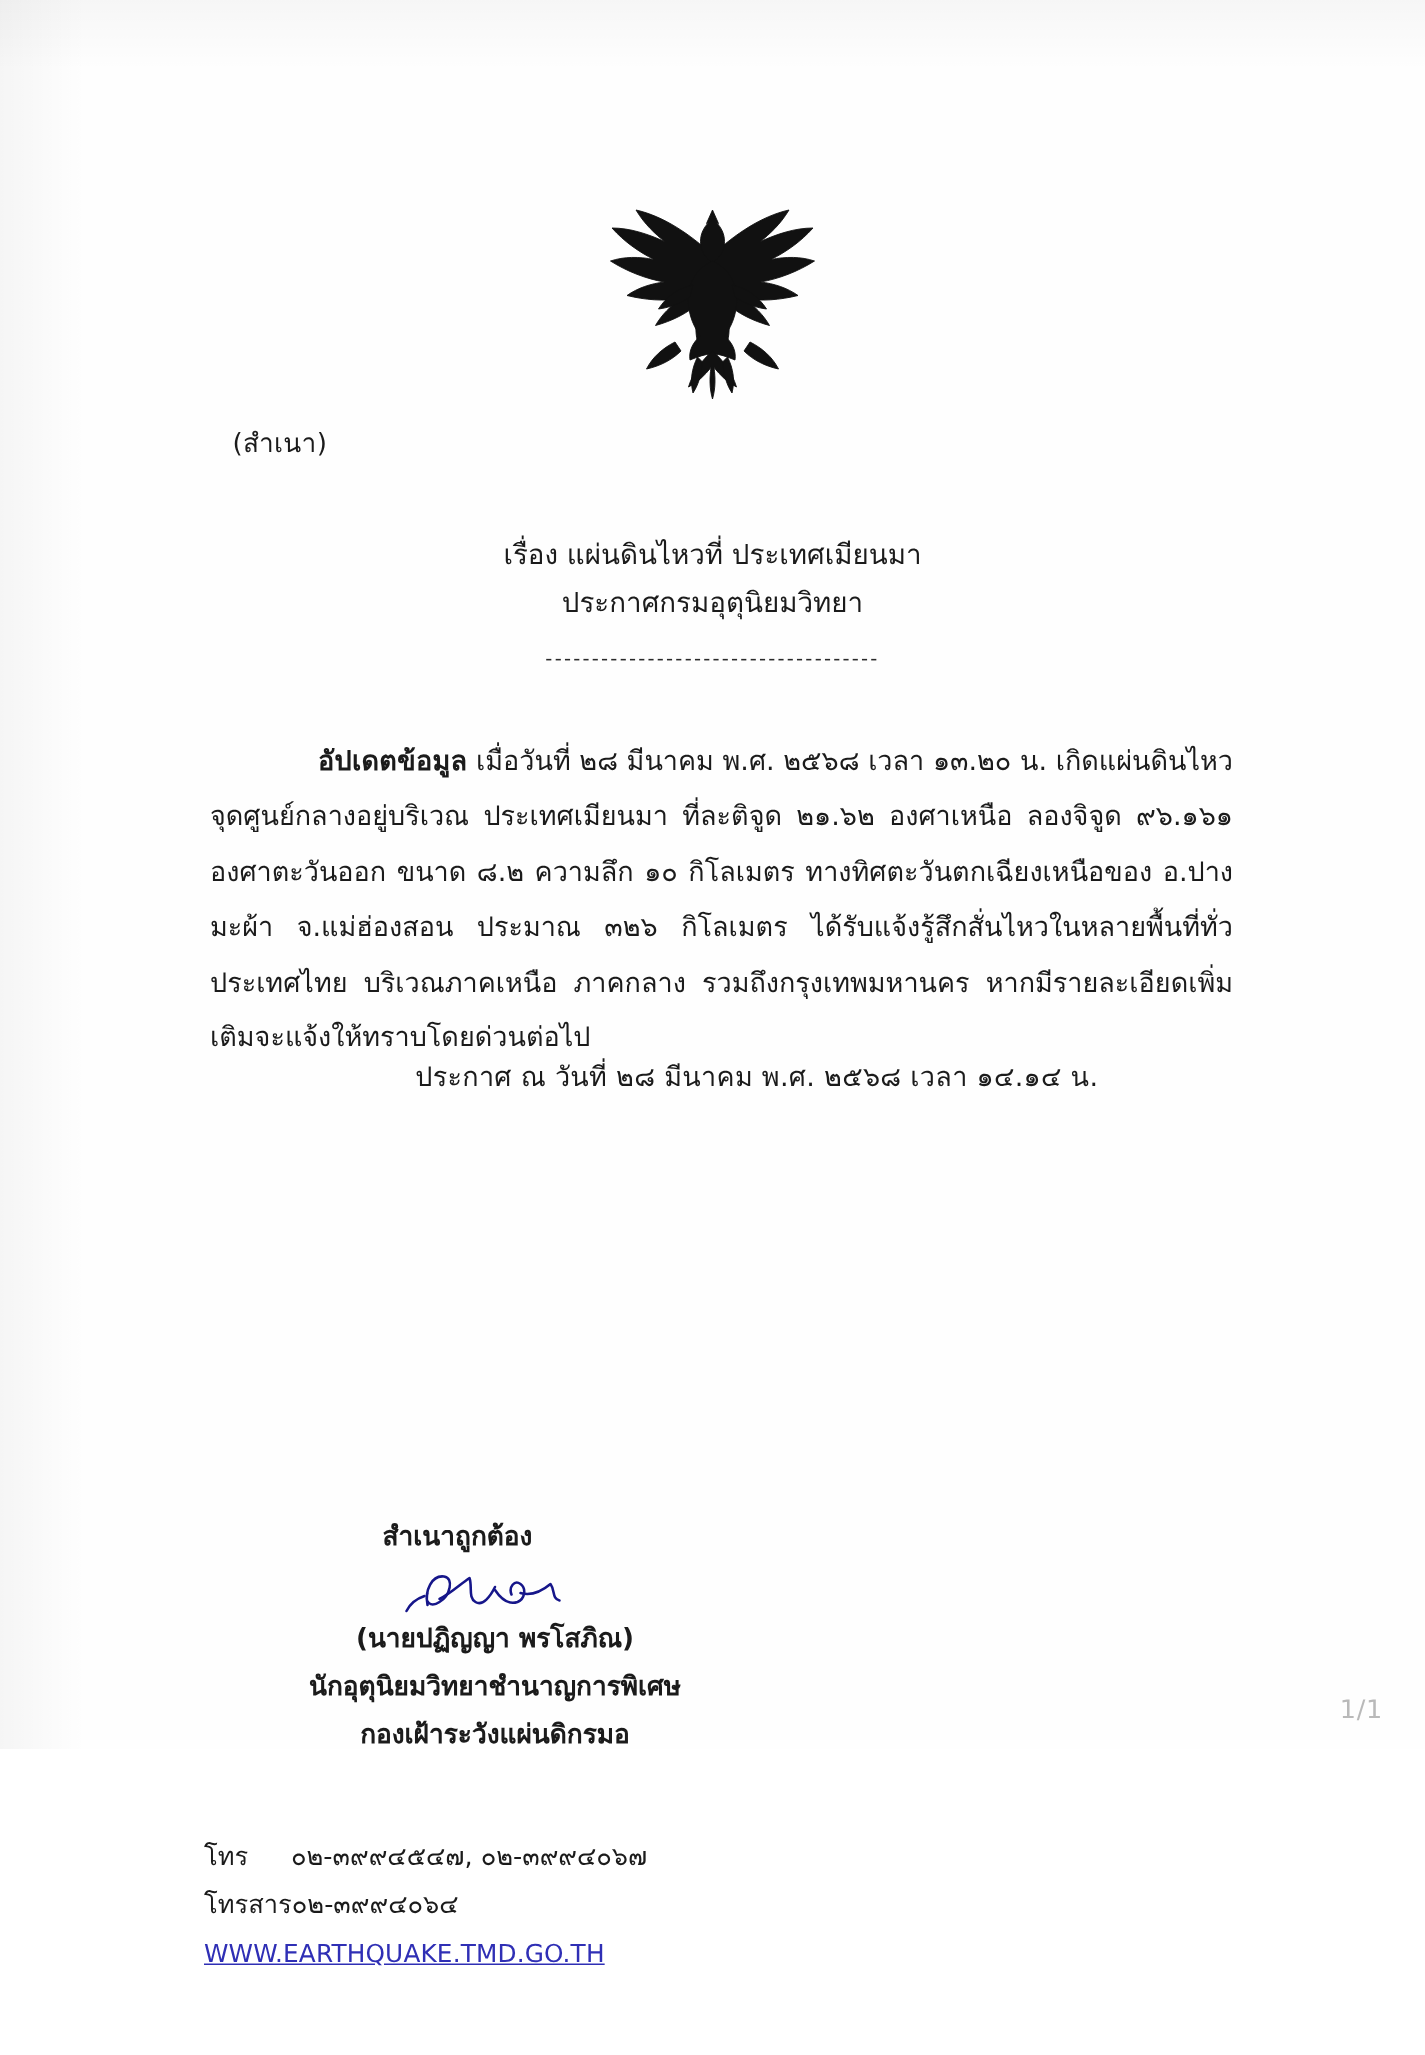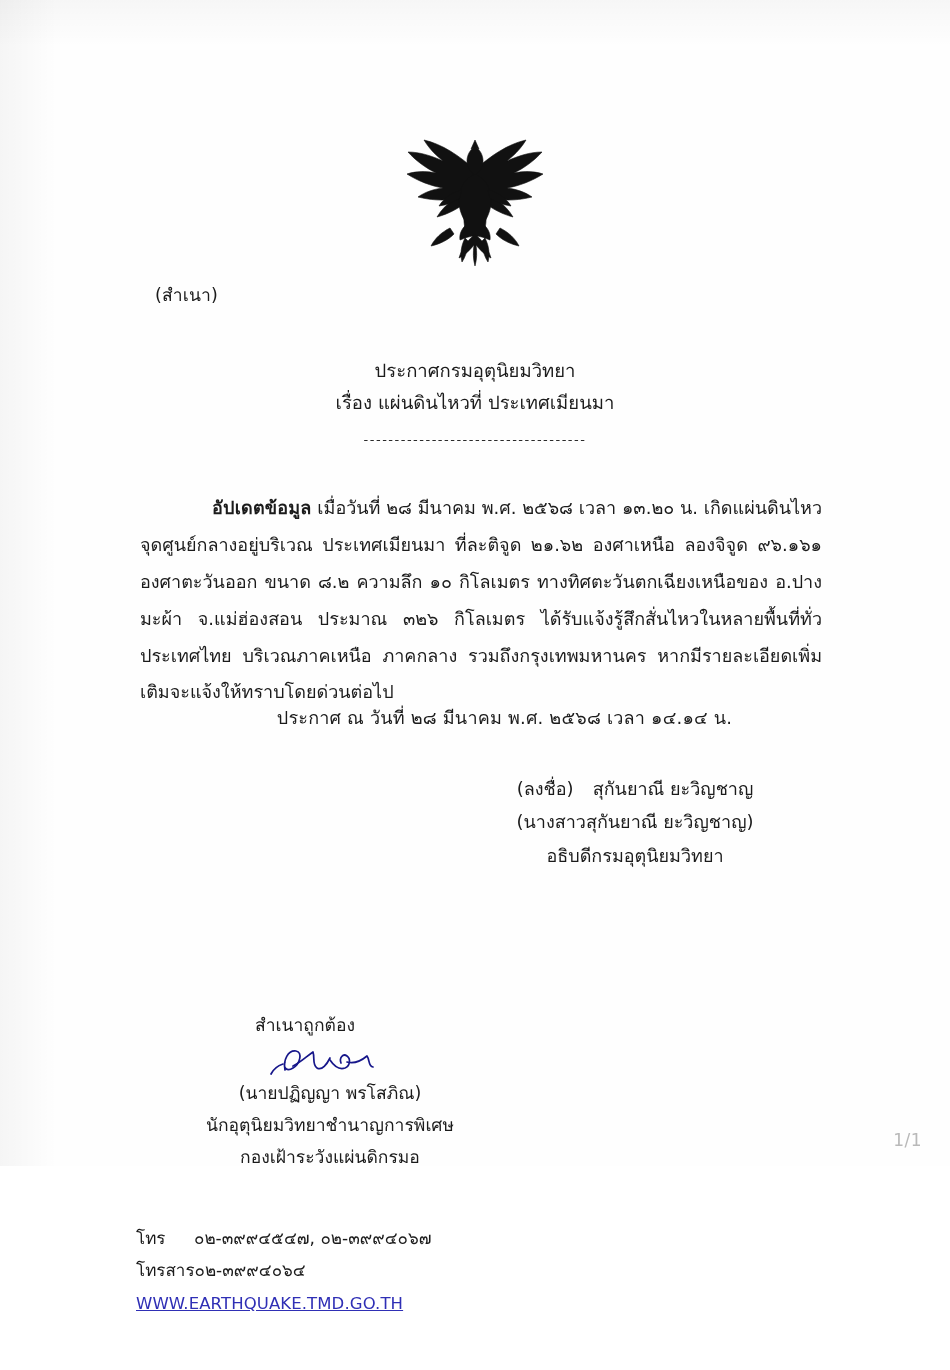--- a/index.html
+++ b/index.html
@@ -131,20 +131,21 @@
 
   
   #certified-block {
     position: absolute;
     left: 140px;
     top: 1010px;
     width: 380px;
     font-size: 17.5px;
     line-height: 1.82;
     text-align: center;
+    font-weight: bold;
   }
   #certified-block .cert-title {
     display: block;
     text-align: center;
     padding-right: 50px;
   }
   #handwritten-signature {
     display: block;
     height: 34px;
     margin: 2px auto 0;
@@ -206,38 +207,31 @@
 
         <path d="M75 110 C71 118 70 126 72 134 C76 128 78 120 78 113 Z"></path>
         <path d="M95 110 C99 118 100 126 98 134 C94 128 92 120 92 113 Z"></path>
       </g>
     </svg>
   </div>
 
   <div id="copy-marker">(สำเนา)</div>
 
   <div id="heading-block">
+    <span class="line">เรื่อง แผ่นดินไหวที่ ประเทศเมียนมา</span>
     <span class="line">ประกาศกรมอุตุนิยมวิทยา</span>
-    <span class="line">เรื่อง แผ่นดินไหวที่ ประเทศเมียนมา</span>
   </div>
   <div id="divider-rule">------------------------------------</div>
 
   <div id="body-paragraph">
     <span class="indent"></span><span class="lead">อัปเดตข้อมูล</span><span> เมื่อวันที่ ๒๘ มีนาคม พ.ศ. ๒๕๖๘ เวลา ๑๓.๒๐ น. เกิดแผ่นดินไหว จุดศูนย์กลางอยู่บริเวณ ประเทศเมียนมา ที่ละติจูด ๒๑.๖๒ องศาเหนือ ลองจิจูด ๙๖.๑๖๑ องศาตะวันออก ขนาด ๘.๒ ความลึก ๑๐ กิโลเมตร ทางทิศตะวันตกเฉียงเหนือของ อ.ปางมะผ้า จ.แม่ฮ่องสอน ประมาณ ๓๒๖ กิโลเมตร ได้รับแจ้งรู้สึกสั่นไหวในหลายพื้นที่ทั่วประเทศไทย บริเวณภาคเหนือ ภาคกลาง รวมถึงกรุงเทพมหานคร หากมีรายละเอียดเพิ่มเติมจะแจ้งให้ทราบโดยด่วนต่อไป</span>
   </div>
 
   <div id="announce-line">ประกาศ ณ วันที่ ๒๘ มีนาคม พ.ศ. ๒๕๖๘ เวลา ๑๔.๑๔ น.</div>
 
-  <div id="signature-block">
-    <span class="sig-row">
-      <span class="sig-label">(ลงชื่อ)</span><span>สุกันยาณี ยะวิญชาญ</span>
-    </span>
-    <span class="sig-row">(นางสาวสุกันยาณี ยะวิญชาญ)</span>
-    <span class="sig-row">อธิบดีกรมอุตุนิยมวิทยา</span>
-  </div>
 
   <div id="certified-block">
     <span class="cert-title">สำเนาถูกต้อง</span>
     <svg id="handwritten-signature" viewBox="0 0 150 34">
       <g fill="none" stroke="#16168a" stroke-width="1.7" stroke-linecap="round" stroke-linejoin="round">
         <path d="M30 26 C28 16 33 6 41 7 C48 8 45 20 38 24 C32 28 28 24 30 18"></path>
         <path d="M38 22 C46 18 52 12 58 8 C60 14 57 21 62 24 C67 27 72 20 75 14"></path>
         <path d="M75 16 C79 22 84 26 90 24 C95 22 96 15 92 12 C88 9 84 14 86 19"></path>
         <path d="M92 18 C99 20 106 17 112 12 C115 16 113 22 118 23"></path>
         <path d="M28 20 C22 22 18 26 16 30"></path>

